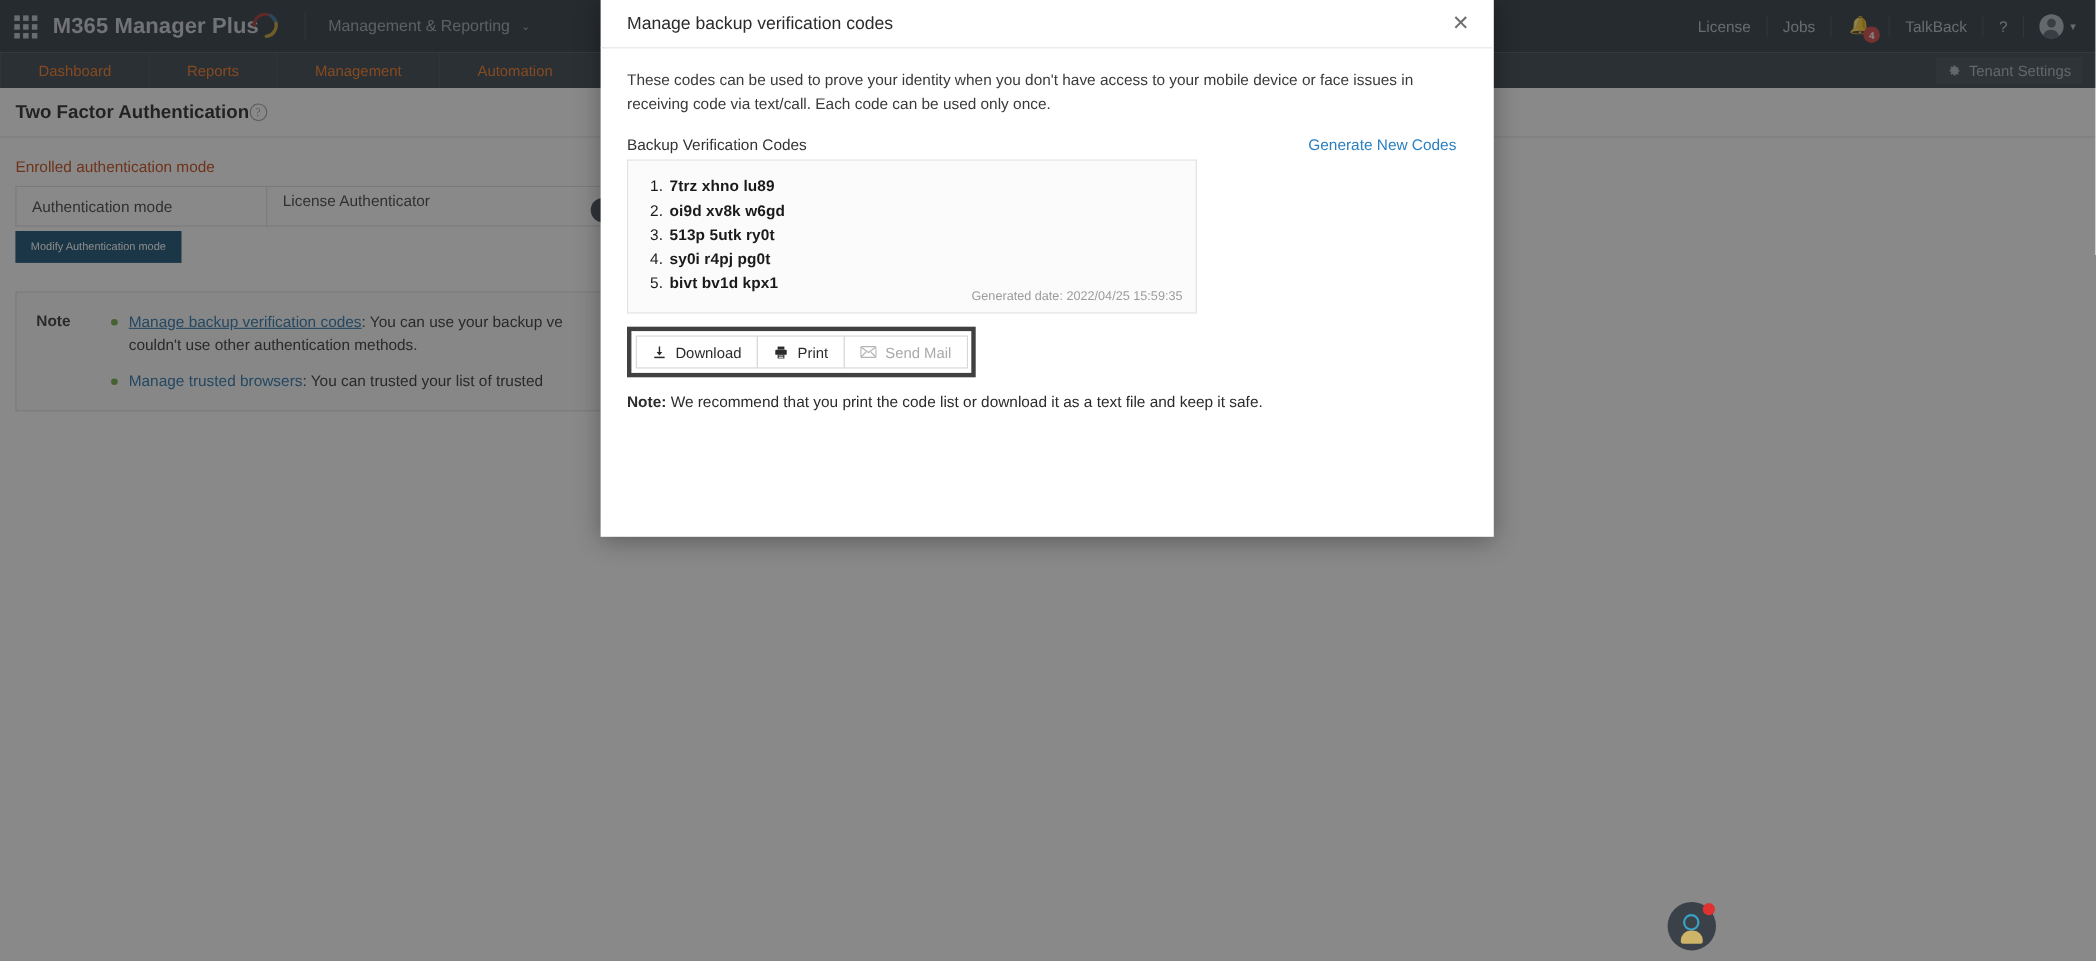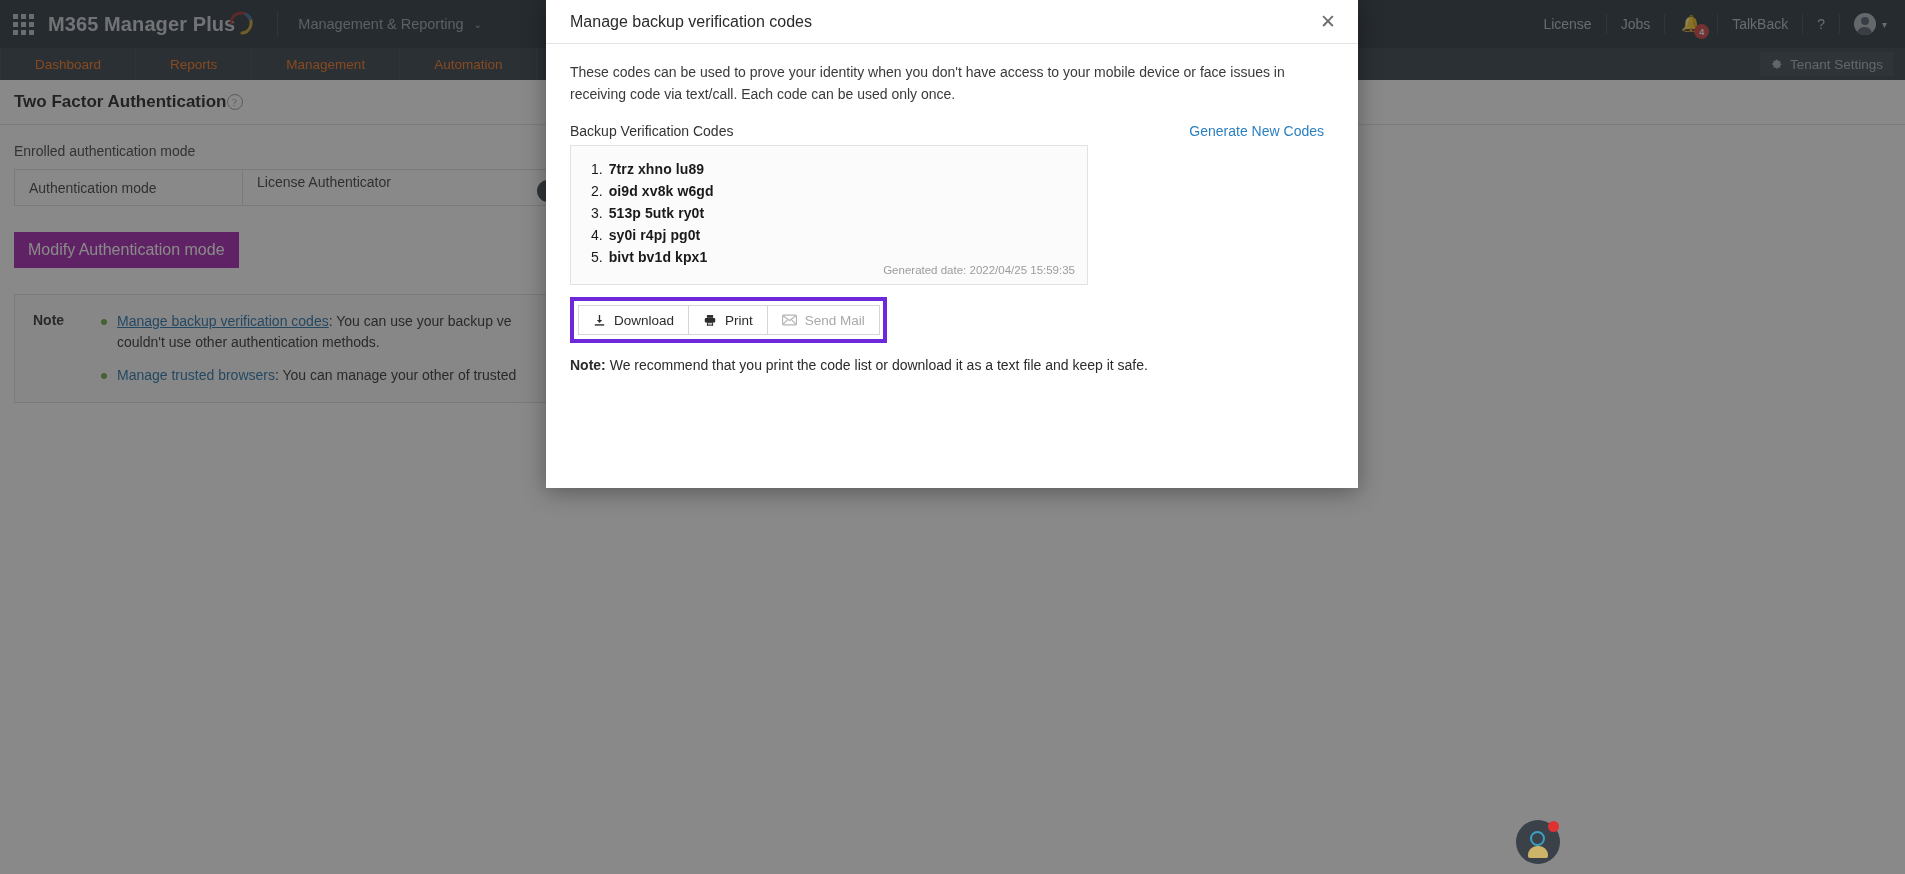--- a/index.html
+++ b/index.html
@@ -81,34 +81,34 @@
   .page-title-row {
     display:flex; align-items:center; gap:0;
     padding: 12px 0 12px 14px; border-bottom:1px solid #e2e2e2;
   }
   .page-title { font-size:17px; font-weight:700; color:#1b1b1b; }
   .help-icon {
     width:16px; height:16px; border-radius:50%; border:1.4px solid #9b9b9b;
     color:#9b9b9b; font-size:11px; display:flex; align-items:center; justify-content:center;
     font-family:"Liberation Serif", serif;
   }
-  .section-label { padding:18px 4px 10px 14px; font-size:14px; color:#404040; }
+  .section-label { padding:18px 4px 10px 14px; font-size:14px; color:#c2410c; }
 
   .mode-table { margin-left:14px; border:1px solid #dddddd; border-collapse:collapse; width:560px; }
   .mode-table td { border:1px solid #dddddd; height:36px; padding:0 14px; font-size:14px; color:#3a3a3a; }
   .mode-table td.k { width:228px; }
   .toggle-knob {
     width:22px; height:22px; border-radius:50%; background:#3b4450; display:inline-block;
     vertical-align:middle;
   }
 
   .modify-btn {
-    margin: 26px 0 0 14px; display:inline-block;
-    background:#a21caf; color:#ffffff; border:none;
-    font-size:16px; padding:9px 14px; cursor:pointer;
+    margin: 4px 0 0 14px; display:inline-block;
+    background:#0c4a6e; color:#ffffff; border:none;
+    font-size:10px; padding:9px 14px; cursor:pointer;
   }
 
   .note-box {
     margin: 26px 14px 0 14px; border:1px solid #dedede; background:#fbfbfb;
     display:flex; padding:16px 18px; gap:24px; width:880px;
   }
   .note-label { font-weight:700; font-size:14px; color:#2b2b2b; padding-top:1px; min-width:42px;}
   .note-list { list-style:none; }
   .note-list li { position:relative; padding-left:18px; font-size:14px; color:#2b2b2b; line-height:1.5; margin-bottom:12px;}
   .note-list li:last-child { margin-bottom:0; }
@@ -154,21 +154,21 @@
     font-size:14px; color:#1a1a1a; padding: 3px 0 3px 6px;
     counter-increment:c; display:flex; gap:6px;
   }
   .codes-list li::before { content: counter(c) "."; font-weight:400; color:#1a1a1a; }
   .codes-list li b { font-weight:700; letter-spacing:.1px; }
   .gen-date {
     position:absolute; right:12px; bottom:8px; font-size:11.5px; color:#9c9c9c;
   }
 
   .action-highlight {
-    margin-top:12px; border:4px solid #6d28d9; display:inline-block; padding:4px;
+    margin-top:12px; border:4px solid #404040; display:inline-block; padding:4px;
   }
   .action-row { display:flex; }
   .act-btn {
     display:flex; align-items:center; gap:8px;
     border:1px solid #d6d6d6; background:#ffffff;
     height:30px; padding: 0 14px; font-size:13.5px; color:#2b2b2b;
     margin-right:-1px; cursor:pointer;
   }
   .act-btn.disabled { color:#a9a9a9; cursor:default; }
   .act-btn svg { display:block; }
@@ -297,21 +297,21 @@
     <button class="modify-btn">Modify Authentication mode</button>
 
     <div class="note-box">
       <div class="note-label">Note</div>
       <ul class="note-list">
         <li>
           <a class="note-link">Manage backup verification codes</a><span>: You can use your backup ve</span><br>
           <span>couldn't use other authentication methods.</span>
         </li>
         <li>
-          <a class="note-link plain">Manage trusted browsers</a><span>: You can manage your other of trusted </span>
+          <a class="note-link plain">Manage trusted browsers</a><span>: You can trusted your list of trusted </span>
         </li>
       </ul>
     </div>
   </div>
 
   <div class="overlay"></div>
 
   <div class="modal">
     <div class="modal-head">
       <div class="modal-title">Manage backup verification codes</div>

